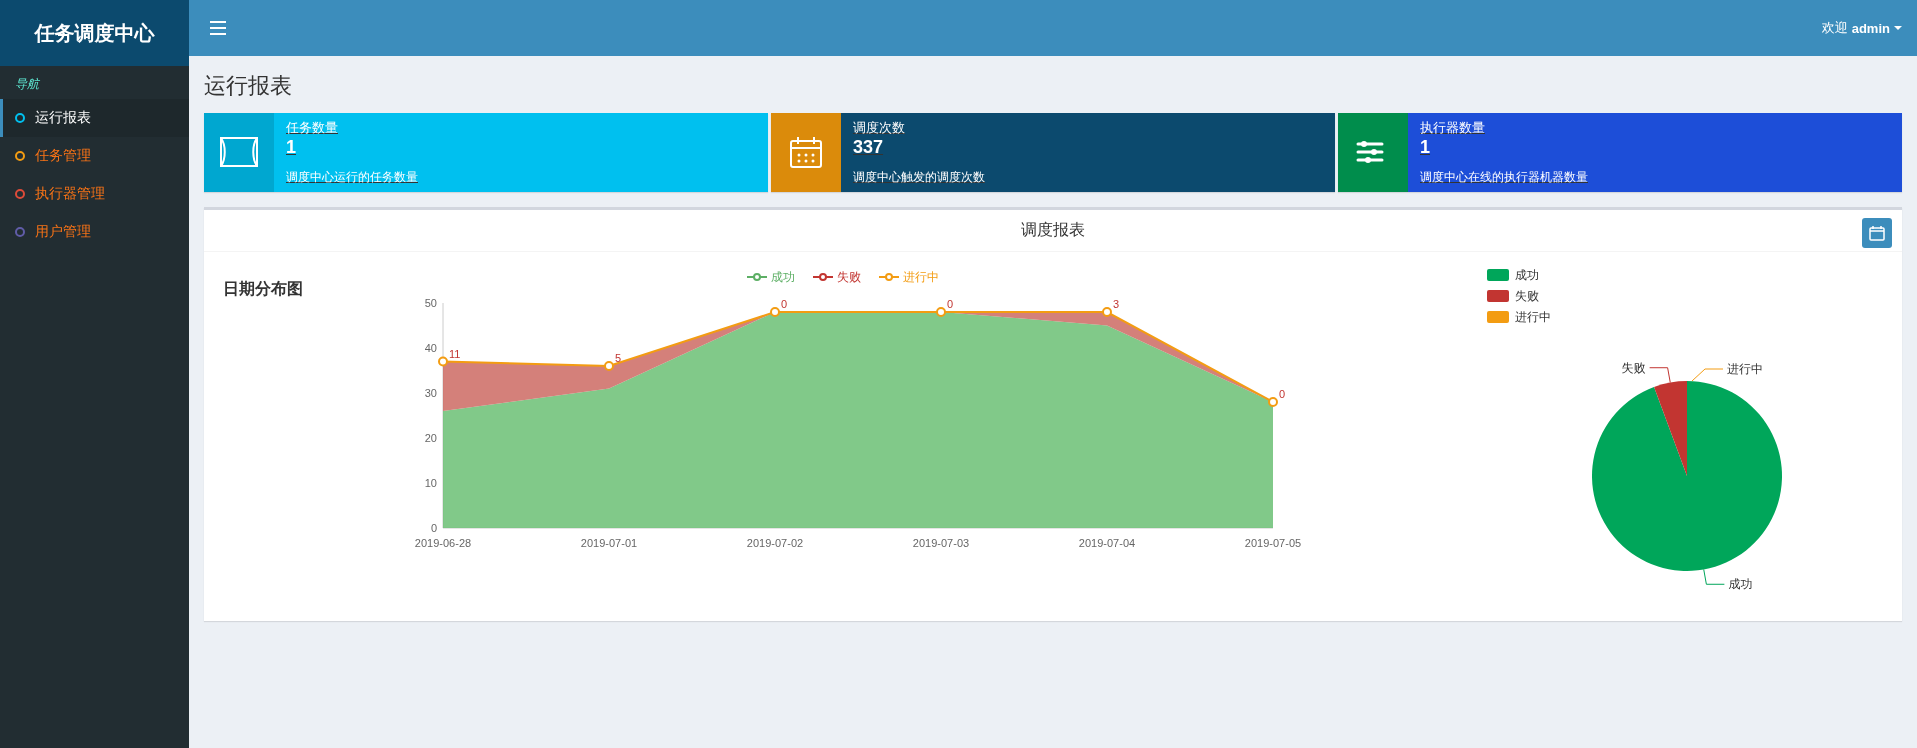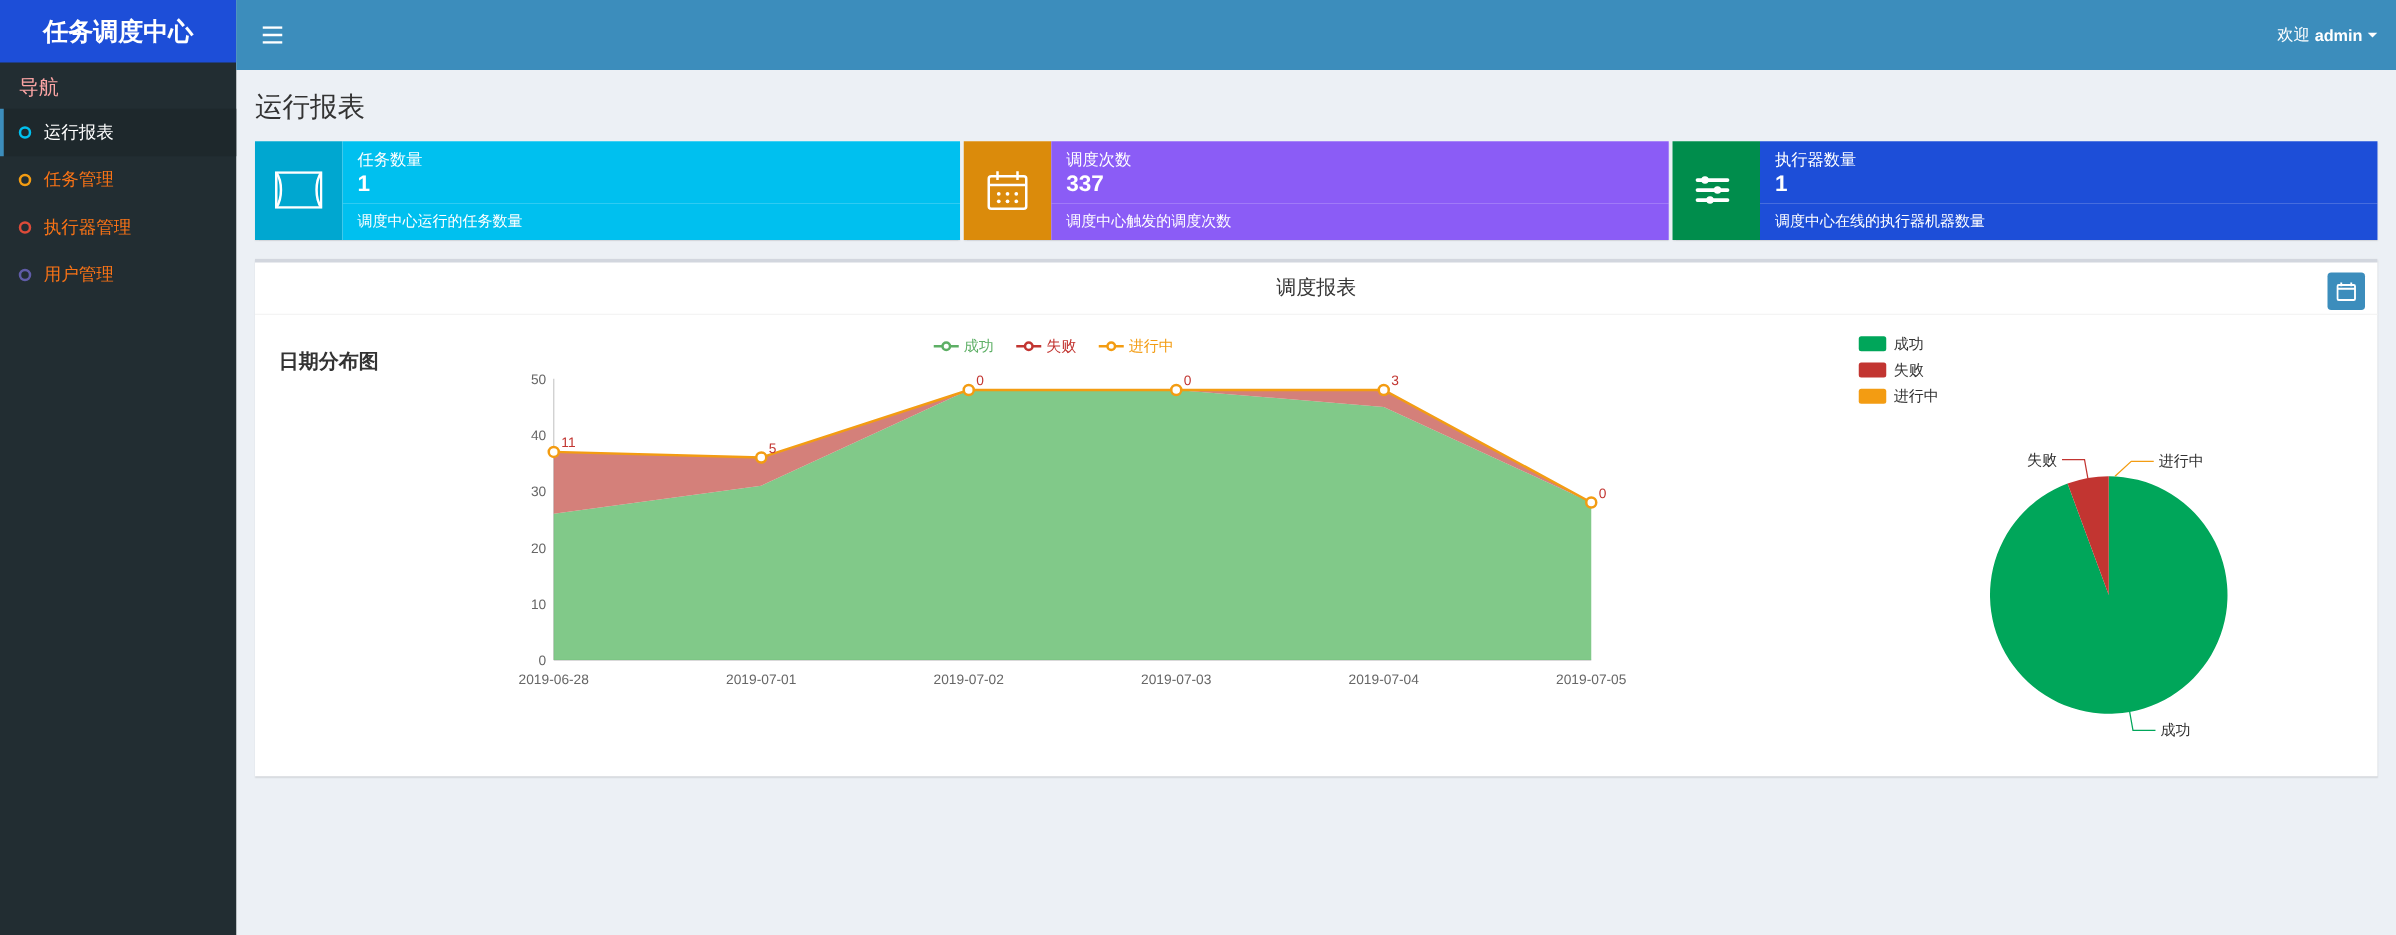--- a/index.html
+++ b/index.html
@@ -1,48 +1,48 @@
 <!DOCTYPE html>
 <html><head>
 <meta charset="utf-8">
 <style>
 * { margin: 0; padding: 0; box-sizing: border-box; }
 body { font-family: "Helvetica Neue", Arial, "Microsoft YaHei", sans-serif; font-size: 14px; background: #ecf0f5; color: #333; }
 .wrapper { display: flex; min-height: 100vh; }
 
 
 .sidebar { width: 189px; background: #222d32; color: #b8c7ce; flex-shrink: 0; }
-.logo { height: 50px; background: #1d4ed8; color: #fff; font-size: 20px; font-weight: bold; display: flex; align-items: center; justify-content: center; }
-.nav-header { padding: 10px 15px 6px; font-size: 16px; color: #fca5a5; }
+.logo { height: 66px; background: #0c4a6e; color: #fff; font-size: 20px; font-weight: bold; display: flex; align-items: center; justify-content: center; }
+.nav-header { padding: 10px 15px 6px; font-size: 12px; color: #5eead4; font-style: italic; }
 .nav-item { display: flex; align-items: center; padding: 10px 15px; color: #f97316; cursor: pointer; font-size: 14px; }
 .nav-item.active { background: #1e282c; color: #fff; border-left: 3px solid #3c8dbc; padding-left: 12px; }
 .nav-circle { width: 10px; height: 10px; border-radius: 50%; border: 2px solid; margin-right: 10px; flex-shrink: 0; }
 
 
 .main { flex: 1; display: flex; flex-direction: column; min-width: 0; }
 .topbar { height: 56px; background: #3c8dbc; display: flex; align-items: center; justify-content: space-between; padding: 0 15px; color: #fff; }
 .hamburger { cursor: pointer; padding: 6px; }
 .hamburger svg { display: block; }
 .user-welcome { font-size: 13px; display: flex; align-items: center; gap: 4px; cursor: pointer; }
 
 .content { padding: 15px; }
 .page-title { font-size: 22px; font-weight: 400; margin-bottom: 12px; color: #333; }
 
 
-.info-row { display: flex; gap: 3px; margin-bottom: 15px; }
+.info-row { display: flex; gap: 3px; margin-bottom: 15px; text-decoration: underline; }
 .info-box { flex: 1; display: flex; background: #fff; box-shadow: 0 1px 1px rgba(0,0,0,.1); min-height: 70px; }
 .info-icon { width: 70px; display: flex; align-items: center; justify-content: center; color: #fff; }
 .info-body { flex: 1; display: flex; flex-direction: column; }
 .info-top { flex: 1; padding: 6px 12px 4px; color: #fff; }
 .info-label { font-size: 13px; }
 .info-value { font-size: 18px; font-weight: bold; line-height: 1.2; }
 .info-desc { font-size: 12px; padding: 6px 12px; color: #fff; }
 .bg-aqua { background: #00c0ef; }
 .bg-aqua-dark { background: #00a7d0; }
-.bg-yellow { background: #8b5cf6; }
+.bg-yellow { background: #0c4a6e; }
 .bg-yellow-dark { background: #db8b0b; }
 .bg-green { background: #1d4ed8; }
 .bg-green-dark { background: #008d4c; }
 
 
 .panel { background: #fff; border-top: 3px solid #d2d6de; box-shadow: 0 1px 1px rgba(0,0,0,.1); position: relative; }
 .panel-header { padding: 10px 15px; border-bottom: 1px solid #f4f4f4; font-size: 16px; display: flex; justify-content: center; align-items: center; }
 .date-btn { background: #3c8dbc; color: #fff; width: 30px; height: 30px; border-radius: 3px; display: flex; align-items: center; justify-content: center; cursor: pointer; position: absolute; right: 10px; top: 8px; }
 .panel-body { padding: 15px; display: flex; gap: 20px; }
 

